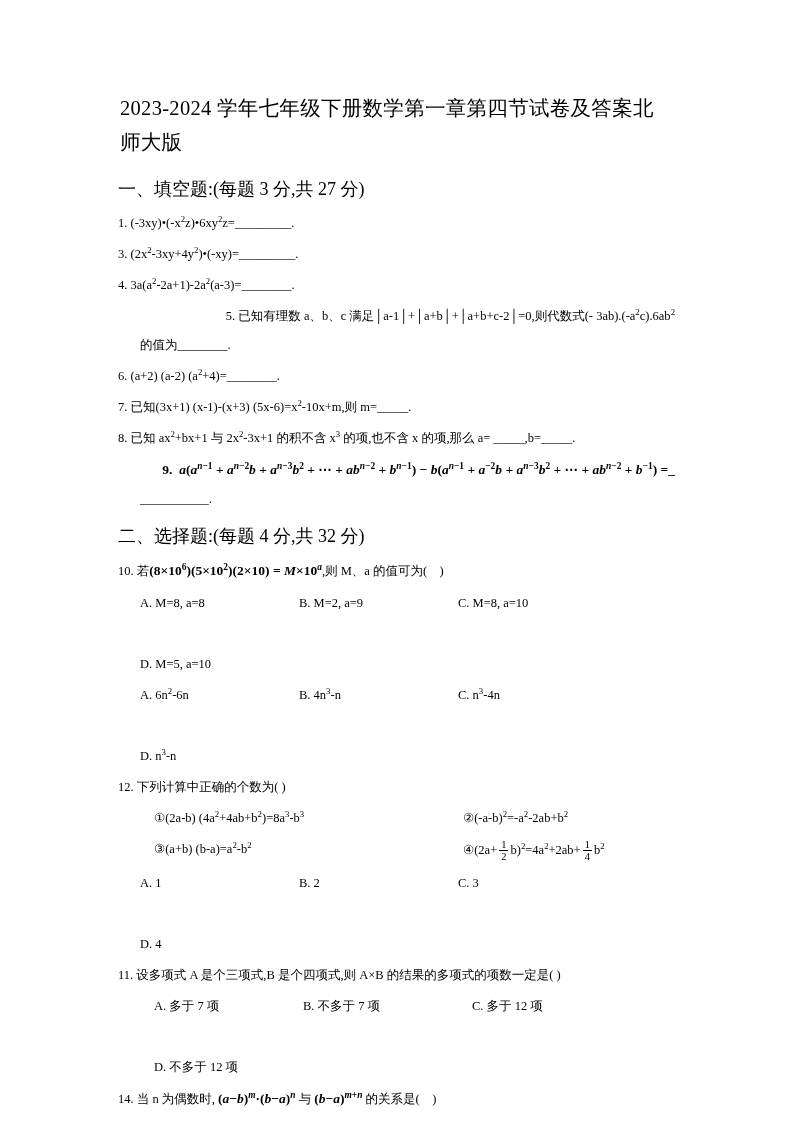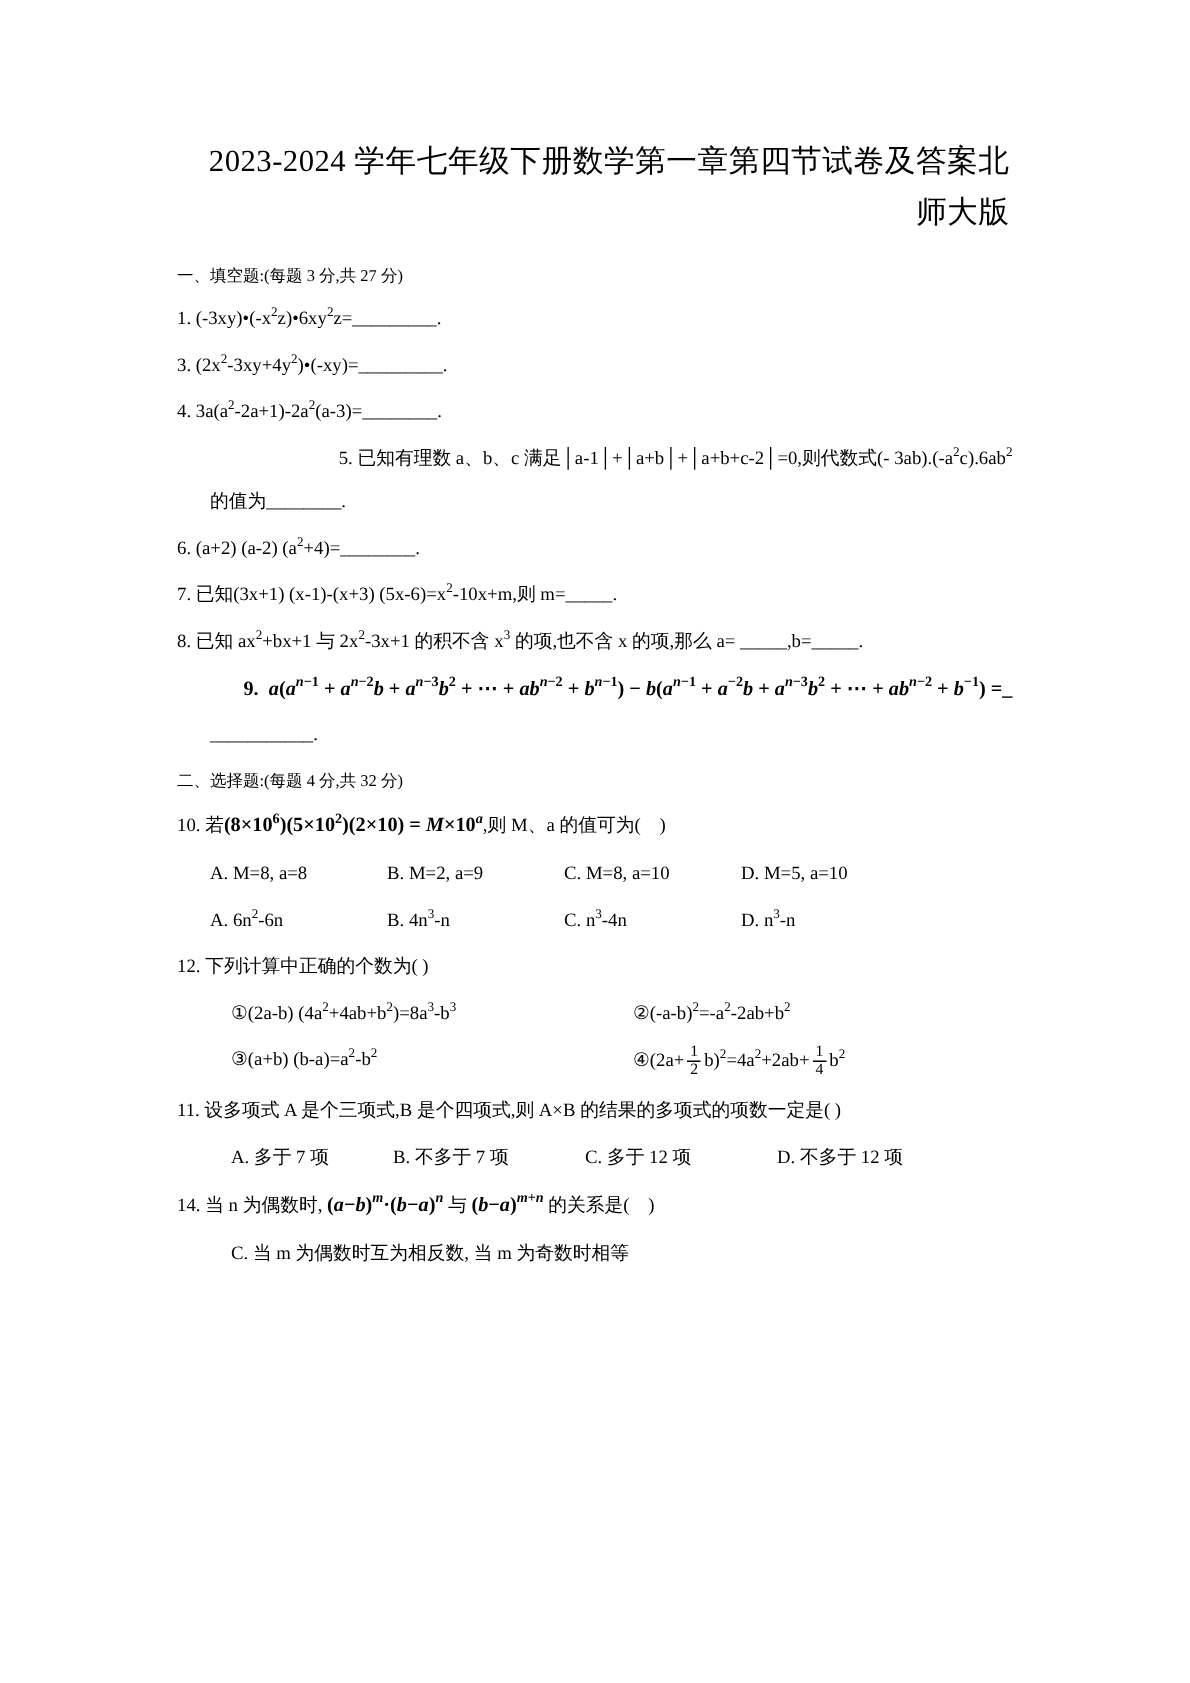--- a/index.html
+++ b/index.html
@@ -16,48 +16,49 @@
   .page {
     position: relative;
     width: 793px;
     height: 1122px;
     box-sizing: border-box;
     padding: 92px 118px 40px 118px;
   }
   .doc-title {
     font-size: 20.5px;
     line-height: 1.65;
-    text-align: right;
+    text-align: left;
     font-family: "Liberation Serif", serif;
     letter-spacing: 0.3px;
     margin: 0 0 16px 0;
     padding: 0 2px;
   }
   .section-head {
-    font-size: 11px;
+    font-size: 18px;
     margin: 14px 0 10px 0;
     line-height: 1.5;
   }
   .q {
     font-size: 12.5px;
     line-height: 1.6;
     margin: 0 0 11px 0;
   }
   .q.tight { margin-bottom: 9px; text-align: right; }
   .cont {
     font-size: 12.5px;
     line-height: 1.6;
     margin: 0 0 11px 0;
     padding-left: 22px;
   }
   .opts {
     font-size: 12.5px;
     line-height: 1.6;
     margin: 0 0 11px 0;
     padding-left: 22px;
+    gap: 41px;
   }
   .opts span { display: inline-block; }
   .indent-2 { padding-left: 36px; }
   sup, sub {
     font-size: 70%;
     line-height: 0;
   }
   .mi {
     font-family: "Liberation Serif", serif;
     font-style: italic;
@@ -152,20 +153,26 @@
 
   <div class="q">12. 下列计算中正确的个数为(    )</div>
   <div class="opts indent-2 row-flex">
     <span style="min-width:268px">①(2a-b) (4a<sup>2</sup>+4ab+b<sup>2</sup>)=8a<sup>3</sup>-b<sup>3</sup></span>
     <span>②(-a-b)<sup>2</sup>=-a<sup>2</sup>-2ab+b<sup>2</sup></span>
   </div>
   <div class="opts indent-2 row-flex">
     <span style="min-width:268px">③(a+b) (b-a)=a<sup>2</sup>-b<sup>2</sup></span>
     <span>④(2a+<span class="frac"><span class="num">1</span><span class="den">2</span></span>b)<sup>2</sup>=4a<sup>2</sup>+2ab+<span class="frac"><span class="num">1</span><span class="den">4</span></span>b<sup>2</sup></span>
   </div>
+  <div class="opts row-flex">
+    <span class="opt-col">A. 1</span>
+    <span class="opt-col">B. 2</span>
+    <span class="opt-col">C. 3</span>
+    <span class="opt-col">D. 4</span>
+  </div>
 
   <div class="q">11. 设多项式 A 是个三项式,B 是个四项式,则 A×B 的结果的多项式的项数一定是(    )</div>
   <div class="opts indent-2 row-flex">
     <span class="opt-col" style="min-width:108px">A. 多于 7 项</span>
     <span class="opt-col" style="min-width:128px">B. 不多于 7 项</span>
     <span class="opt-col" style="min-width:128px">C. 多于 12 项</span>
     <span class="opt-col">D. 不多于 12 项</span>
   </div>
 
   <div class="q">

